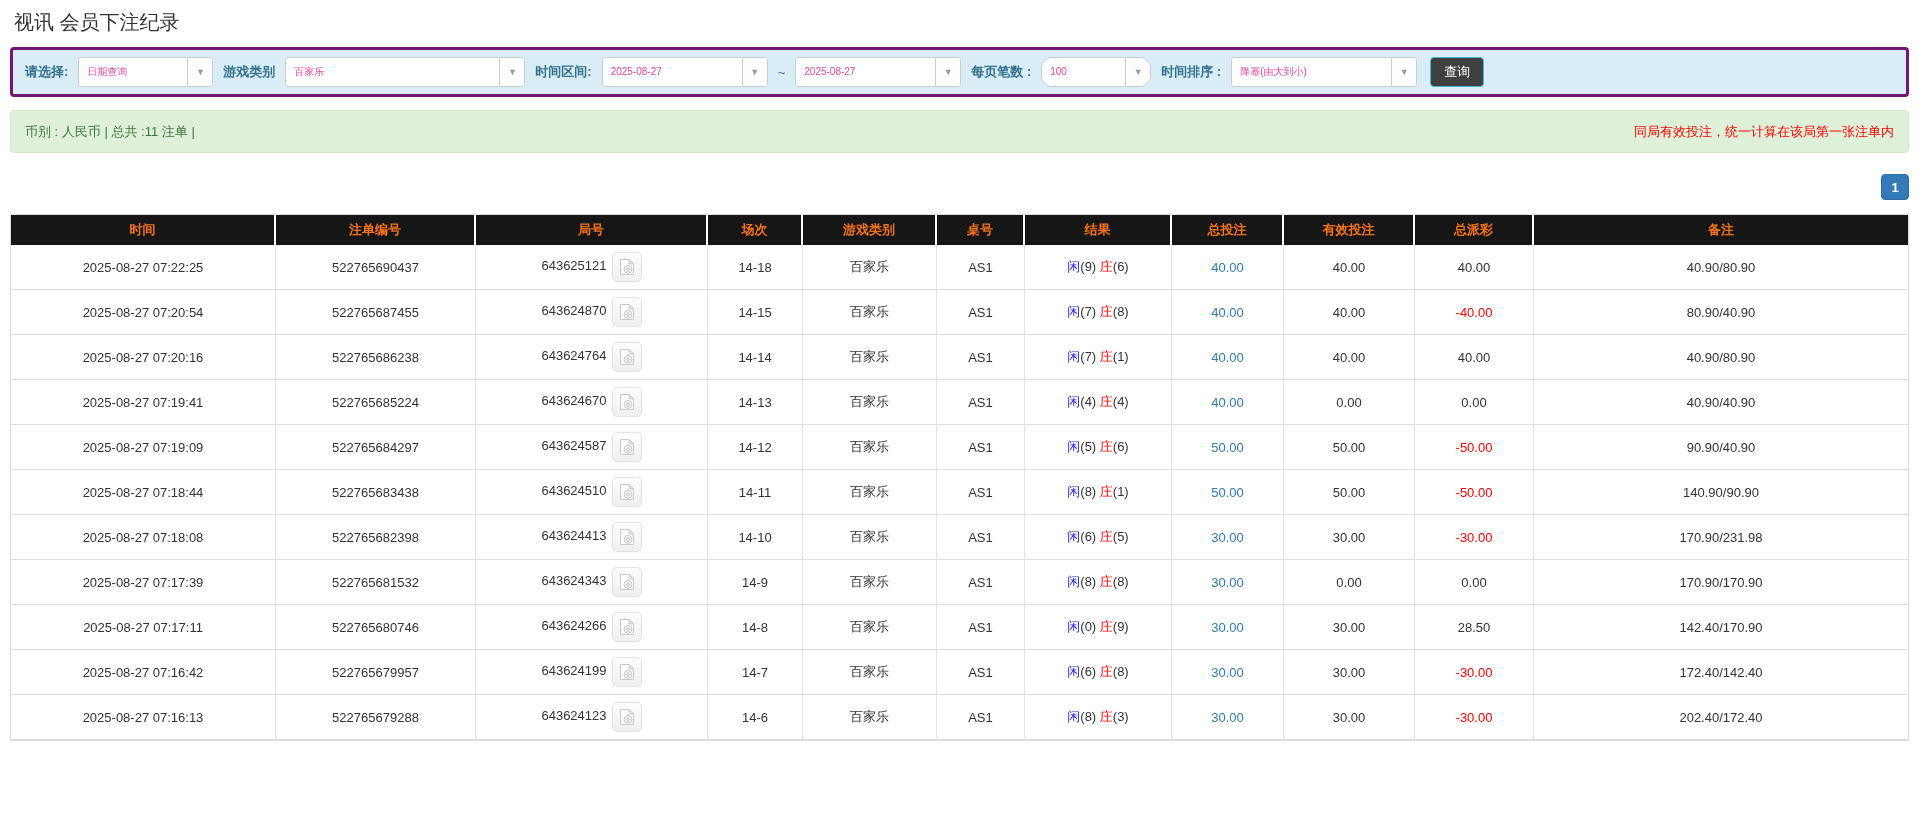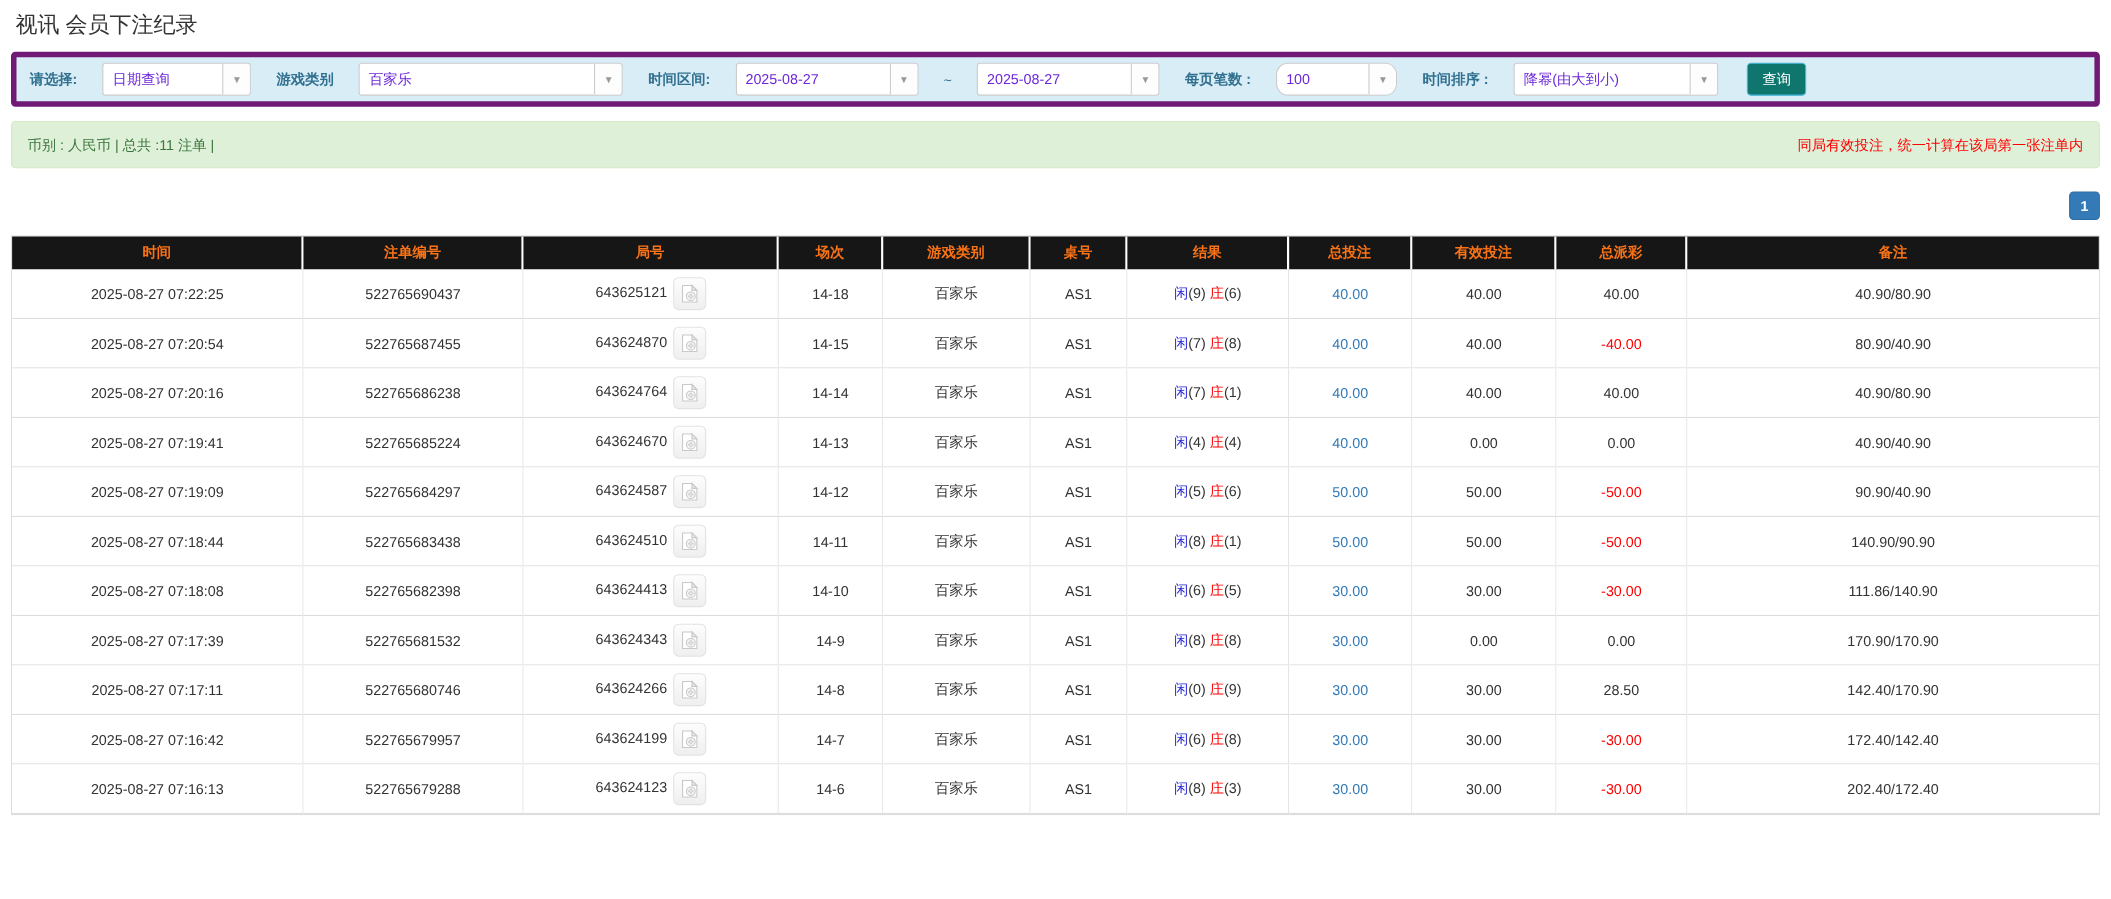--- a/index.html
+++ b/index.html
@@ -8,41 +8,41 @@
     width:1919px; height:817px; overflow:hidden;
     background:#ffffff;
     font-family:"Liberation Sans","DejaVu Sans",sans-serif;
     color:#333;
   }
   .page { padding:0 10px; }
   .page-title { margin:9px 0 11px 4px; font-size:20px; font-weight:500; color:#333; }
 
   
   .filter-panel {
-    display:flex; align-items:center; gap:23px;
-    background:#d9edf7; border:5px solid #701a75; border-radius:4px;
+    display:flex; align-items:center; gap:10px;
+    background:#d9edf7; border:3px solid #701a75; border-radius:4px;
     height:50px; padding:0 12px;
   }
   .flabel { color:#31708f; font-weight:bold; font-size:13px; white-space:nowrap; }
   .tilde  { color:#31708f; font-size:13px; }
   .select {
     display:flex; align-items:stretch; height:30px;
     background:#fff; border:1px solid #ccc; border-radius:3px; overflow:hidden;
   }
-  .select .val { flex:1; padding:0 8px; line-height:28px; font-size:13px; color:#6d28d9; white-space:nowrap; overflow:hidden; }
+  .select .val { flex:1; padding:0 8px; line-height:28px; font-size:10px; color:#ec4899; white-space:nowrap; overflow:hidden; }
   .select .arrow {
     width:25px; border-left:1px solid #ccc; background:#fdfdfd;
     display:flex; align-items:center; justify-content:center;
     color:#999; font-size:9px;
   }
   .w-query{width:135px;} .w-game{width:240px;} .w-date{width:166px;}
   .w-size{width:110px;border-radius:11px;}  .w-sort{width:186px;}
   .btn-search {
     height:30px; padding:0 13px; margin-left:3px;
-    background:#0f766e; border:1px solid #46b8da; border-radius:4px;
+    background:#404040; border:1px solid #46b8da; border-radius:4px;
     color:#fff; font-size:13px; cursor:pointer; font-family:inherit;
   }
 
   
   .summary-bar {
     margin-top:13px; background:#dff0d8; border:1px solid #d6e9c6; border-radius:4px;
     height:43px; padding:0 14px;
     display:flex; align-items:center; justify-content:space-between; font-size:13px;
   }
   .summary-left  { color:#3c763d; }
@@ -356,21 +356,21 @@
     <td>14-10</td>
     <td>百家乐</td>
     <td>AS1</td>
     <td>
       <span class="c-player">闲</span><span>(6)</span>
       <span class="c-banker">庄</span><span>(5)</span>
     </td>
     <td class="c-link">30.00</td>
     <td>30.00</td>
     <td class="js-payout neg">-30.00</td>
-    <td>111.86/140.90</td>
+    <td>170.90/231.98</td>
   </tr>
         <tr>
     <td>2025-08-27 07:17:39</td>
     <td>522765681532</td>
     <td>
       <span>643624343</span><span class="video-btn">
               <svg width="16" height="18" viewBox="0 0 16 18">
           <path d="M1.5 1.5 h8.5 l4.5 4.5 v10.5 h-13 z" fill="#ffffff" stroke="#c9c9c9"></path>
           <path d="M10 1.5 l4.5 4.5 h-4.5 z" fill="#e8e8e8" stroke="#c9c9c9"></path>
           <circle cx="9" cy="11.4" r="4" fill="#f4f4f4" stroke="#c9c9c9"></circle>

